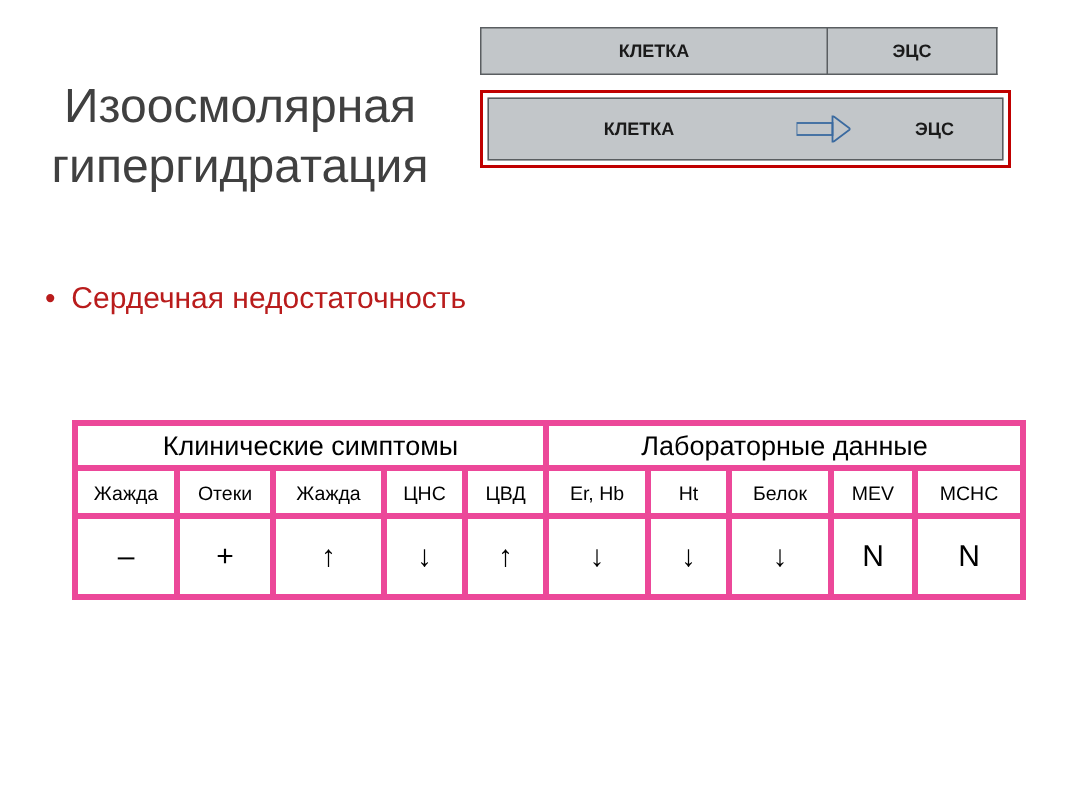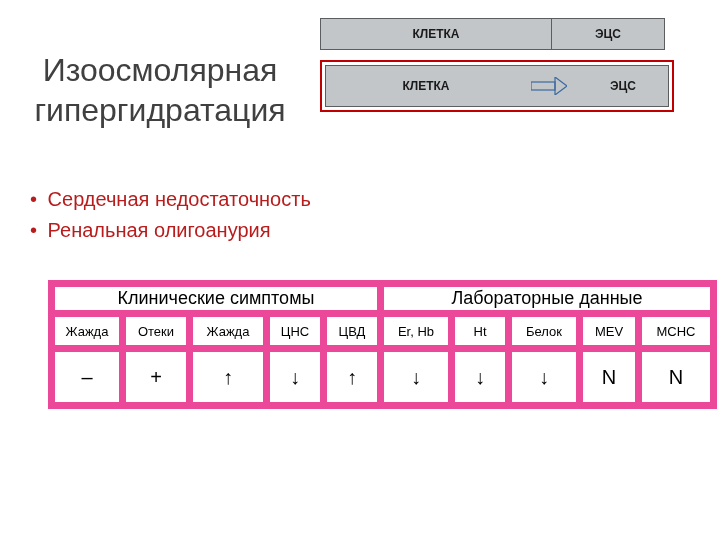--- a/index.html
+++ b/index.html
@@ -126,21 +126,21 @@
     display: block;
   }
   
   .data-table {
     position: absolute;
     left: 48px;
     top: 280px;
     border-collapse: collapse;
   }
   .data-table td, .data-table th {
-    border: 7px solid #ec4899;
+    border: 4px solid #ec4899;
     font-size: 18px;
     font-weight: normal;
     text-align: center;
     vertical-align: middle;
     padding: 0;
   }
   .data-table .grp {
     height: 30px;
   }
   .data-table .hdr td {
@@ -169,24 +169,20 @@
 
   <div class="title">
     <span>Изоосмолярная</span><br>
     <span>гипергидратация</span>
   </div>
 
   <div class="bullets">
     <div class="item">
       <span class="dot">•</span>
       <span>Сердечная недостаточность</span>
-    </div>
-    <div class="item">
-      <span class="dot">•</span>
-      <span>Ренальная олигоанурия</span>
     </div>
   </div>
 
   <div class="diagram">
     <div class="diag-row1">
       <div class="cell-box">
         <span>КЛЕТКА</span>
       </div>
       <div class="ecs-box">
         <span>ЭЦС</span>

